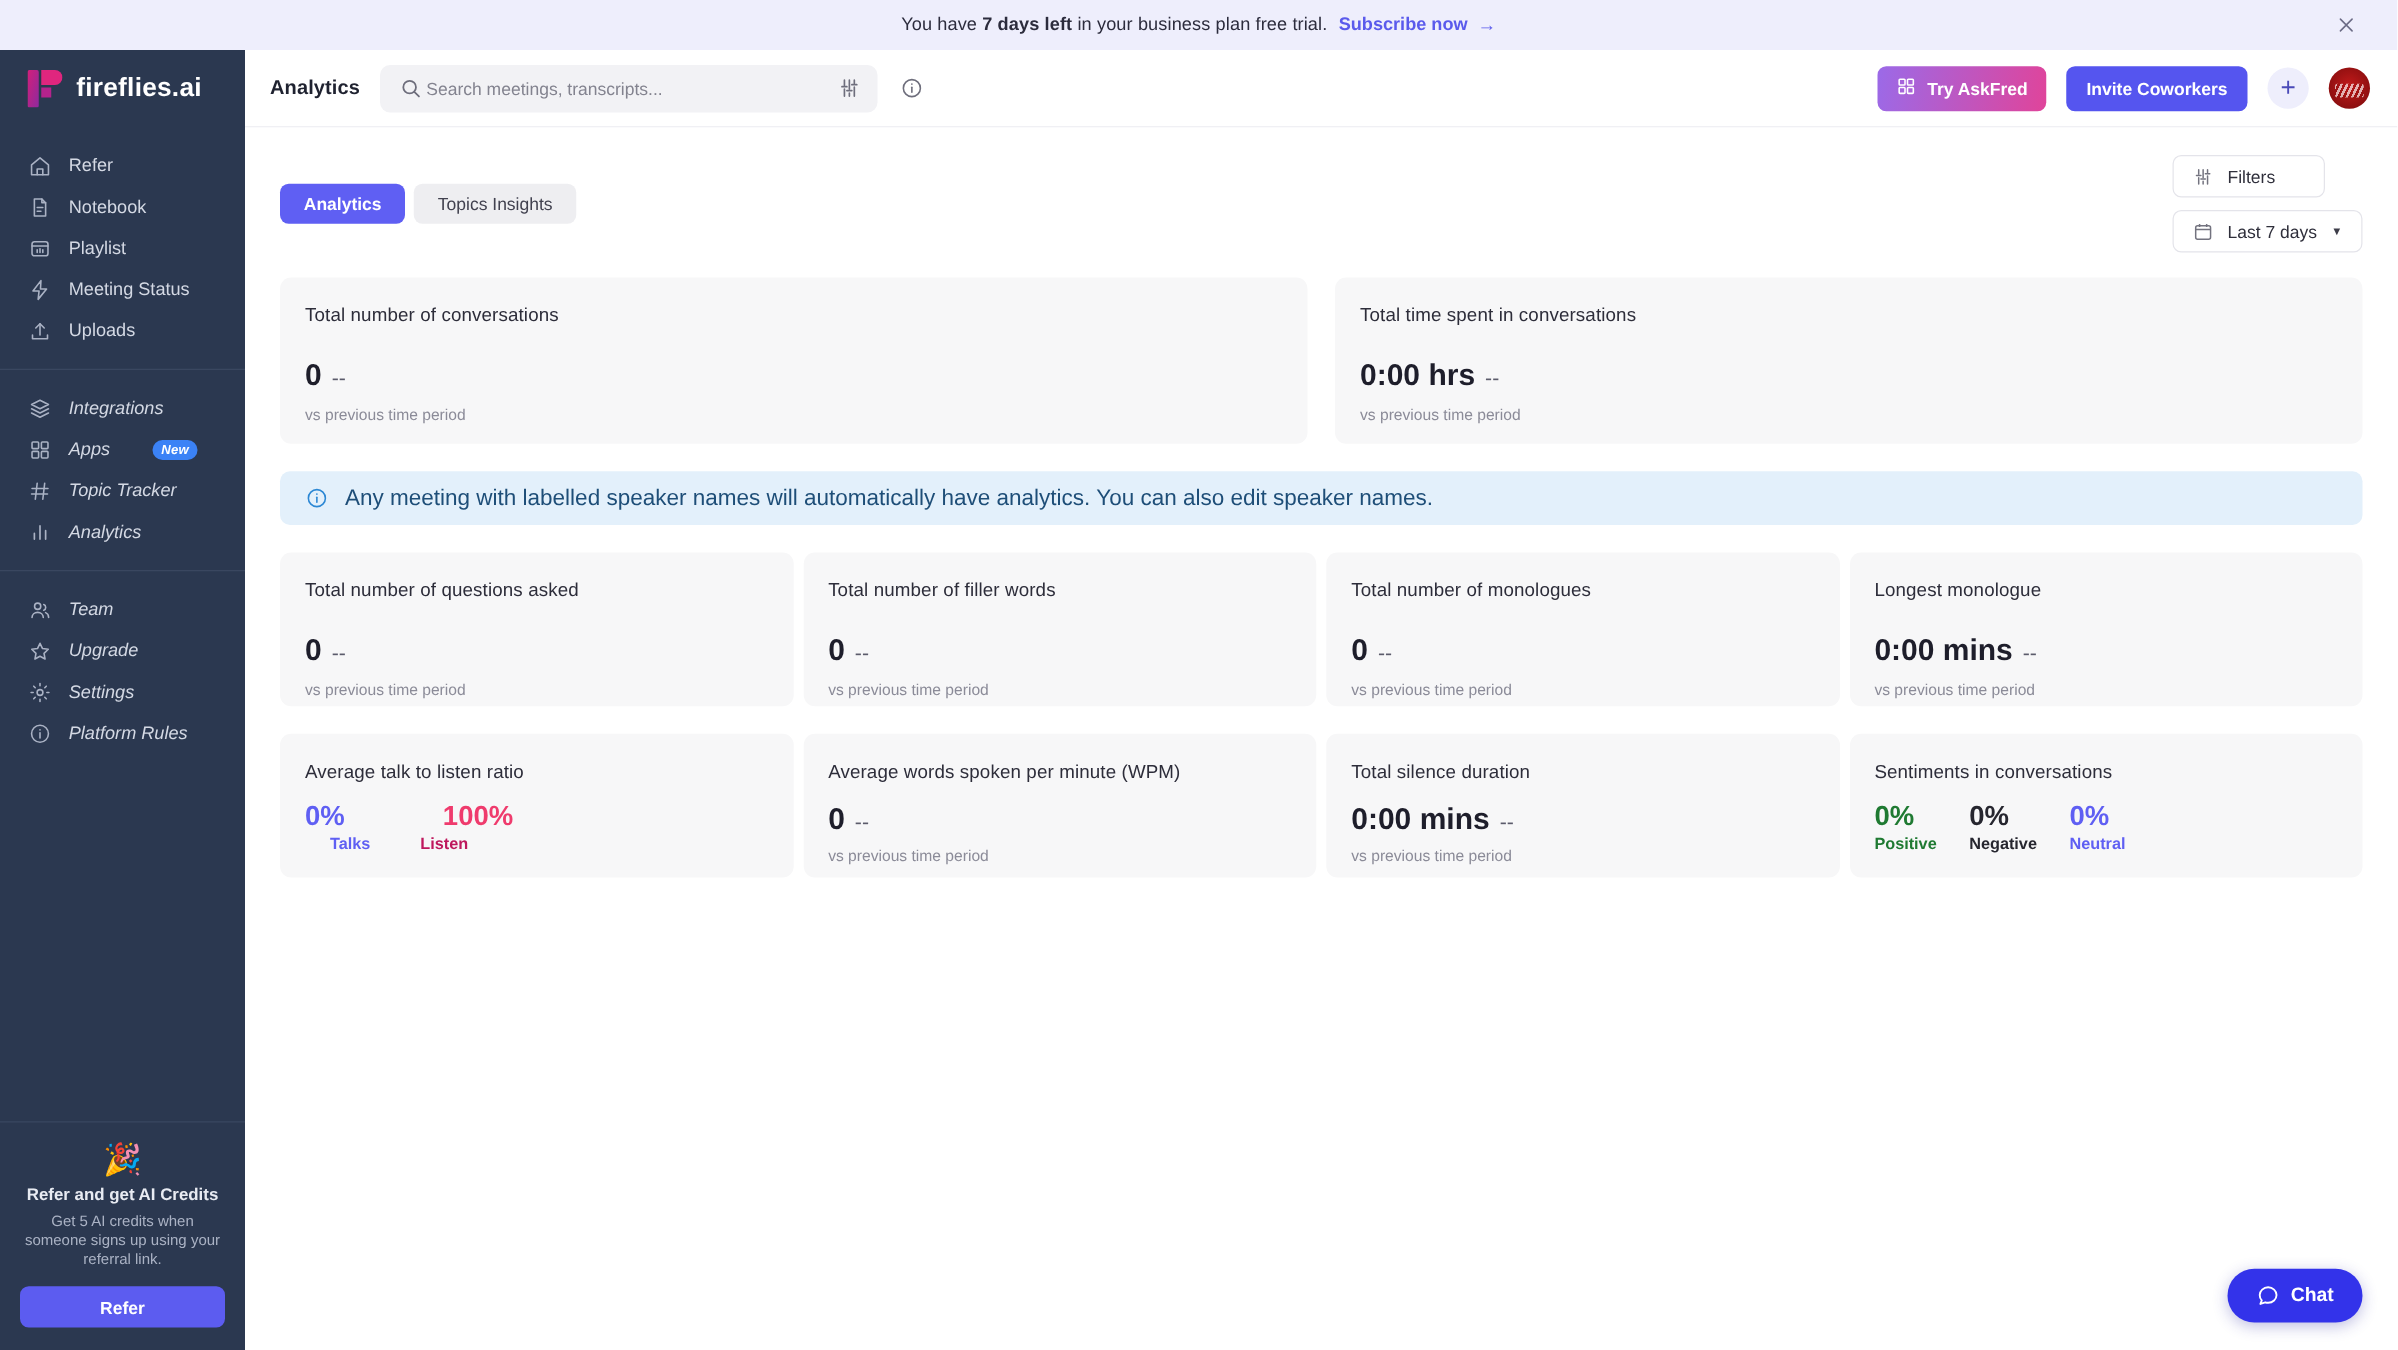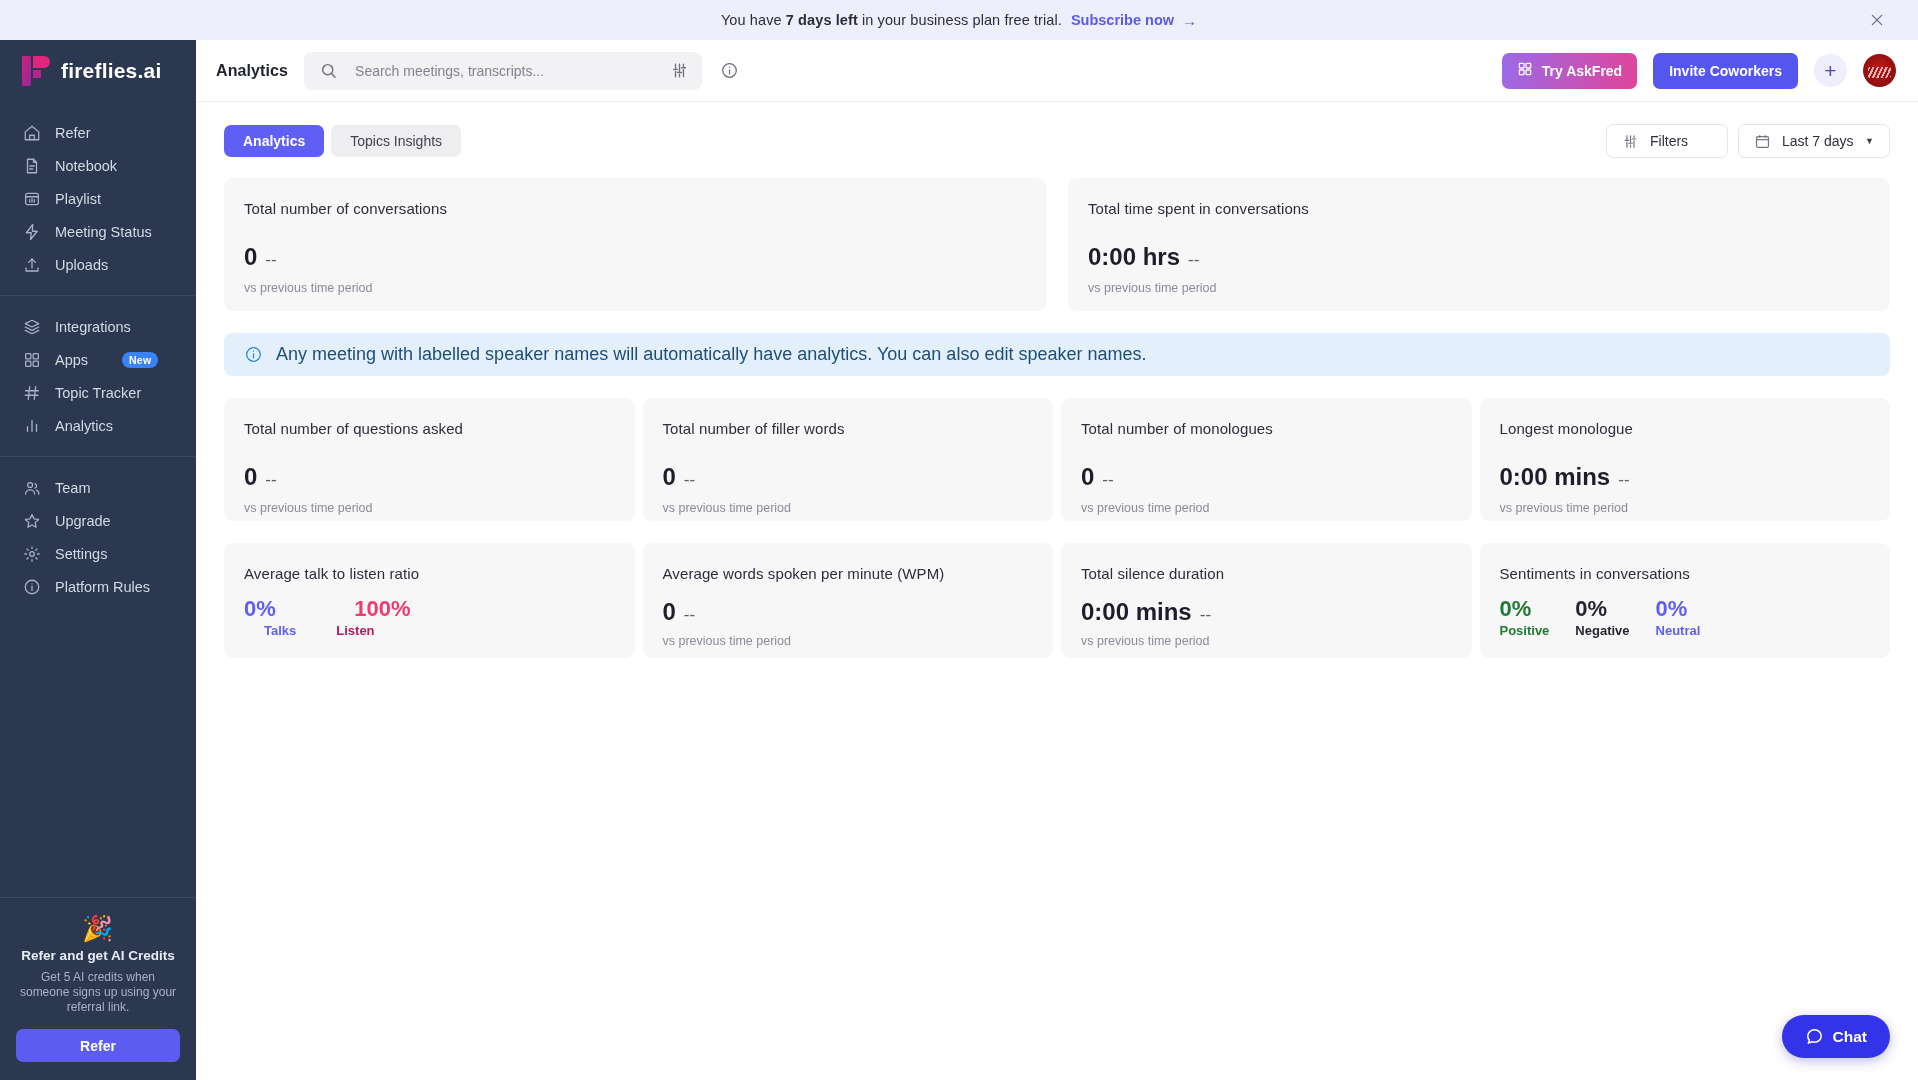--- a/index.html
+++ b/index.html
@@ -37,21 +37,21 @@
   
   .sidebar {
     width: 196px; flex: 0 0 196px; background: #2b3850;
     display: flex; flex-direction: column; color: #dfe3ec;
   }
   .brand { height: 62px; display: flex; align-items: center; gap: 11px; padding: 0 0 0 22px; }
   .brand-logo { width: 28px; height: 30px; position: relative; }
   .brand-name { font-size: 21px; font-weight: 600; color: #ffffff; letter-spacing: .2px; }
 
   .nav-group { padding: 14px 0 14px 0; }
-  .nav-group + .nav-group { border-top: 1px solid #3a4760; }
+  .nav-group + .nav-group { border-top: 1px solid #3a4760; font-style: italic; }
   .nav-item {
     display: flex; align-items: center; gap: 14px;
     height: 33px; padding: 0 14px 0 22px; cursor: pointer;
     font-size: 14.5px; color: #d4d9e4;
   }
   .nav-icon { width: 19px; height: 19px; flex: 0 0 19px; display: flex; align-items: center; justify-content: center; color: #aab2c4; }
   .nav-icon svg { width: 18px; height: 18px; display: block; }
   .badge-new {
     background: #3b82f6; color: #fff; font-size: 10.5px; font-weight: 700;
     padding: 2px 7px; border-radius: 9px; margin-left: 20px; letter-spacing: .2px;
@@ -75,21 +75,21 @@
   
   .main { flex: 1 1 auto; display: flex; flex-direction: column; min-width: 0; background: #fff; }
 
   .topbar {
     height: 62px; flex: 0 0 62px; border-bottom: 1px solid #ececf1;
     display: flex; align-items: center; padding: 0 22px 0 20px; gap: 16px;
   }
   .page-title { font-size: 16px; font-weight: 700; color: #1f2230; letter-spacing: .1px; }
   .search-wrap {
     flex: 0 0 auto; width: 398px; height: 38px; background: #f2f2f5; border-radius: 8px;
-    display: flex; align-items: center; gap: 16px; padding: 0 12px 0 13px;
+    display: flex; align-items: center; gap: 2px; padding: 0 12px 0 13px;
   }
   .search-input {
     flex: 1 1 auto; border: none; background: transparent; outline: none;
     font-size: 14px; color: #3a3a47; font-family: inherit;
   }
   .search-input::placeholder { color: #83838f; }
   .icon-btn { width: 22px; height: 22px; display: flex; align-items: center; justify-content: center; color: #6e6e7c; cursor: pointer; flex: 0 0 auto; }
   .icon-btn svg { width: 19px; height: 19px; display: block; }
   .topbar-spacer { flex: 1 1 auto; }
 
@@ -123,21 +123,21 @@
 
   .toolbar { display: flex; align-items: center; margin-bottom: 20px; }
   .tabs { display: flex; gap: 7px; }
   .tab {
     height: 32px; border-radius: 7px; border: none; padding: 0 19px; font-size: 14px;
     font-weight: 500; cursor: pointer; font-family: inherit; background: #eeeef1; color: #41414f;
     display: flex; align-items: center;
   }
   .tab.active { background: #5f5ff3; color: #fff; font-weight: 600; }
   .toolbar-spacer { flex: 1 1 auto; }
-  .toolbar-right { display: flex; gap: 10px; }
+  .toolbar-right { display: flex; gap: 10px; flex-direction: column; }
   .ctrl {
     height: 34px; border: 1px solid #e4e4ea; border-radius: 7px; background: #fff;
     display: flex; align-items: center; gap: 11px; padding: 0 15px; cursor: pointer;
     font-size: 14px; color: #2f2f3b; font-family: inherit;
   }
   .ctrl .ico { color: #73737f; display: flex; }
   .ctrl .ico svg { width: 17px; height: 17px; display: block; }
   .ctrl.date { width: 152px; }
   .ctrl.date .lbl { flex: 1 1 auto; }
   .ctrl .caret { font-size: 9px; color: #3d3d49; }

